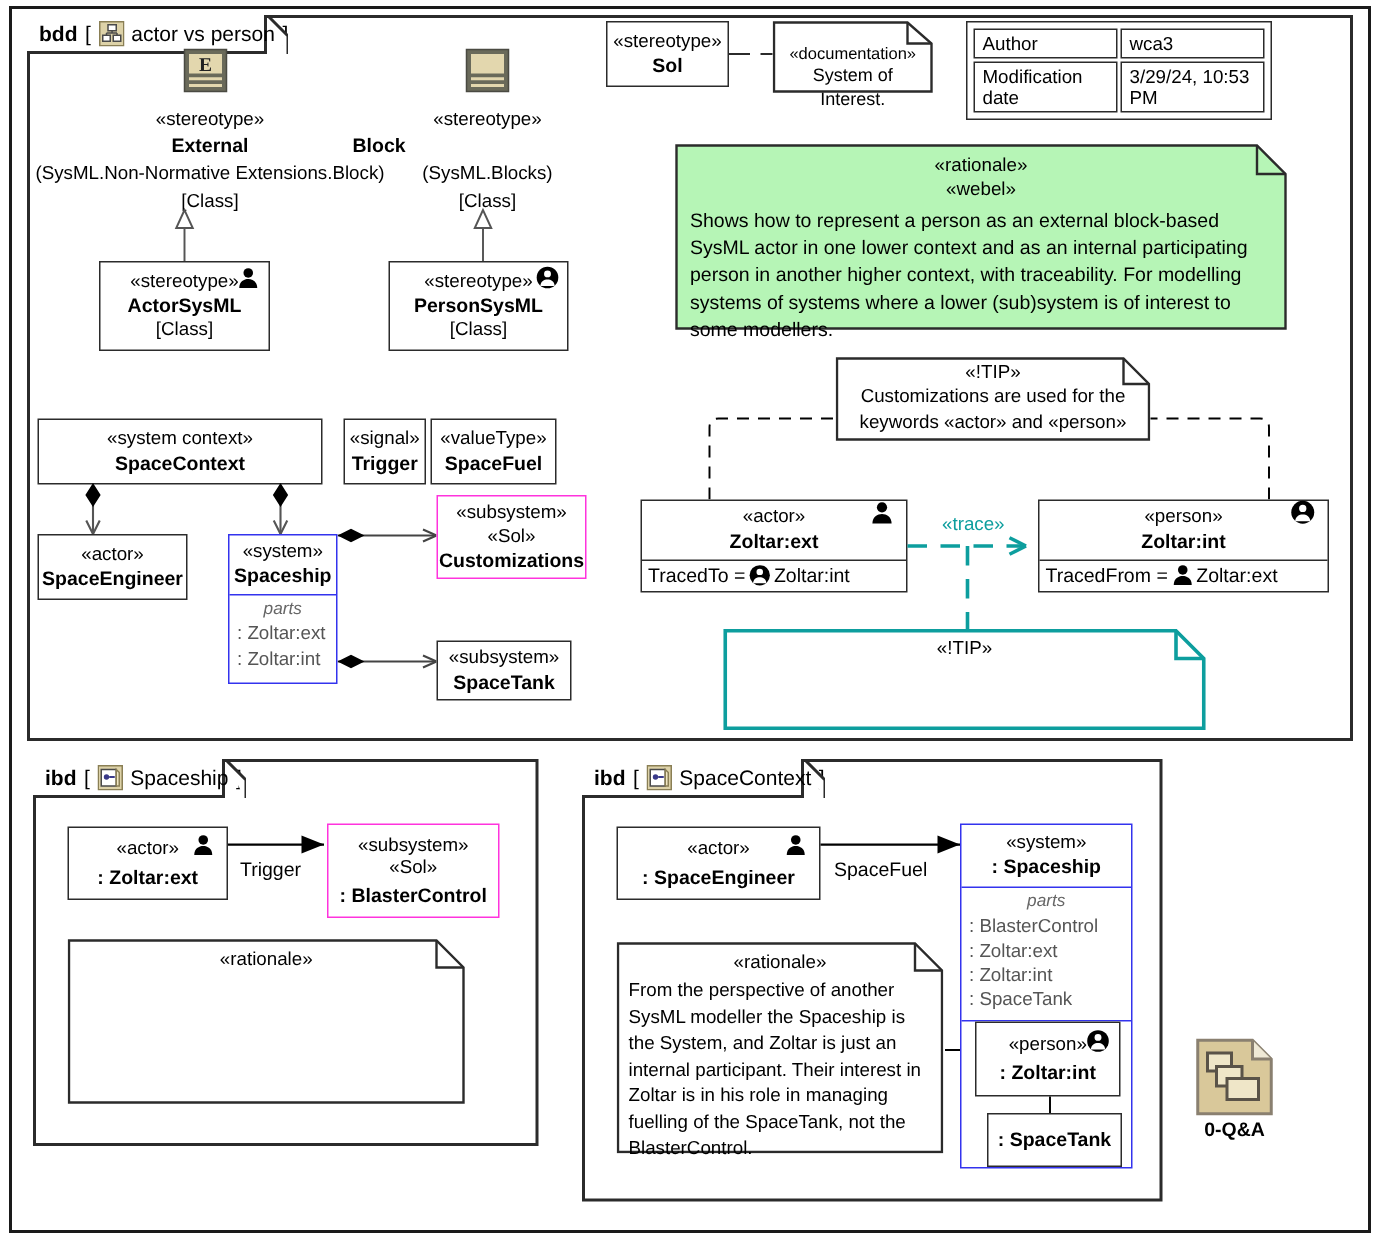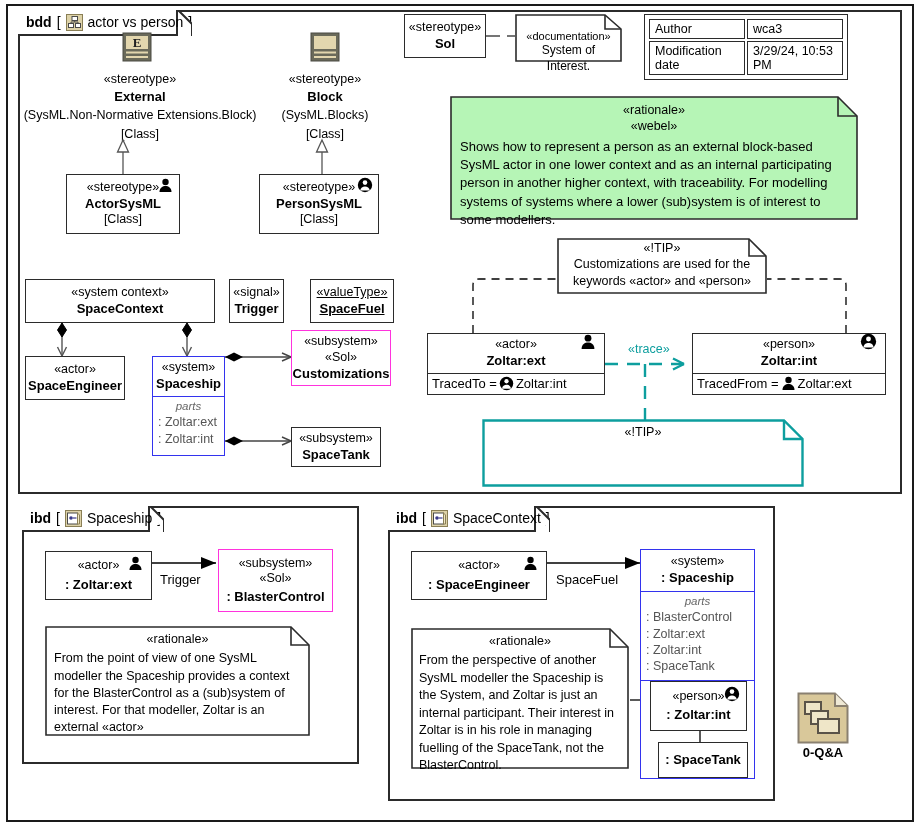--- a/index.html
+++ b/index.html
@@ -176,21 +176,21 @@
 
   <div class="iconwrap" style="left:310px; top:32px;">
     <svg width="30" height="30" viewBox="0 0 30 30">
       <rect x="1" y="1" width="28" height="28" fill="#6a6a5a" stroke="#4a4a42" stroke-width="1"></rect>
       <rect x="3.5" y="3.5" width="23" height="14" fill="#e3d7ae" stroke="#6a6a5a"></rect>
       <rect x="3.5" y="19" width="23" height="3" fill="#e3d7ae" stroke="#6a6a5a"></rect>
       <rect x="3.5" y="23.5" width="23" height="3" fill="#e3d7ae" stroke="#6a6a5a"></rect>
     </svg>
   </div>
   <div class="lbl" style="left:235px; top:72px; width:180px; text-align:center;">«stereotype»</div>
-  <div class="lbl" style="left:235px; top:89px; width:180px; text-align:center; font-weight:bold; font-size:13px;">Block</div>
+  <div class="lbl" style="left:235px; top:89px; width:180px; font-weight:bold; font-size:13px;">Block</div>
   <div class="lbl" style="left:235px; top:108px; width:180px; text-align:center;">(SysML.Blocks)</div>
   <div class="lbl" style="left:235px; top:127px; width:180px; text-align:center;">[Class]</div>
 
   <svg class="edge" width="920" height="831">
 
     <path d="M123 174 L123 152" stroke="#555" stroke-width="1.3" fill="none"></path>
     <path d="M123 140 L117.5 152 L128.5 152 Z" fill="#fff" stroke="#555" stroke-width="1.3"></path>
 
     <path d="M322 174 L322 152" stroke="#555" stroke-width="1.3" fill="none"></path>
     <path d="M322 140 L316.5 152 L327.5 152 Z" fill="#fff" stroke="#555" stroke-width="1.3"></path>
@@ -276,21 +276,21 @@
   <div class="node" style="left:25px; top:279px; width:190px; height:44px;">
     <div class="ster">«system context»</div>
     <div class="nm">SpaceContext</div>
   </div>
 
   <div class="node" style="left:229px; top:279px; width:55px; height:44px;">
     <div class="ster">«signal»</div>
     <div class="nm">Trigger</div>
   </div>
 
-  <div class="node" style="left:310px; top:279px; width:84px; height:44px;text-decoration:underline;">
+  <div class="node" style="left:287px; top:279px; width:84px; height:44px;">
     <div class="ster">«valueType»</div>
     <div class="nm">SpaceFuel</div>
   </div>
 
   <svg class="edge" width="920" height="831">
 
     <path d="M62 323 L62 356" stroke="#555" stroke-width="1.4" fill="none"></path>
     <path d="M62 323 L57.5 330 L62 337 L66.5 330 Z" fill="#000" stroke="#000" stroke-width="1"></path>
     <path d="M62 356 L57.5 347 M62 356 L66.5 347" stroke="#555" stroke-width="1.4" fill="none"></path>
 
@@ -464,21 +464,20 @@
     <div class="nm" style="margin-top:2px;">: BlasterControl</div>
   </div>
 
   <div class="note" style="left:45px; top:626px; width:265px; height:110px;">
     <svg viewBox="0 0 265 110" preserveAspectRatio="none" width="265" height="110">
       <path d="M1 1 H246 L264 19 V109 H1 Z" fill="#ffffff" stroke="#2b2b2b" stroke-width="1.6"></path>
       <path d="M246 1 V19 H264" fill="none" stroke="#2b2b2b" stroke-width="1.6"></path>
     </svg>
     <div class="body" style="padding:5px 9px;">
       <span class="note-title" style="font-size:12.5px;">«rationale»</span>
-      <span style="display:block; font-size:12.5px; line-height:1.38; text-align:left; margin-top:3px;">From the point of view of one SysML modeller the Spaceship provides a context for the BlasterControl as a (sub)system of interest. For that modeller, Zoltar is an external «actor»</span>
     </div>
   </div>
 
   <div class="abs frame" style="left:388px; top:506px; width:387px; height:295px;">
     <div class="frame-tab" style="width:148px;">
       <span class="kw">ibd</span>
       <span class="brk">[</span>
       <span style="display:inline-block;width:17px;height:17px;">
         <svg width="17" height="17" viewBox="0 0 17 17">
           <rect x="0.5" y="0.5" width="16" height="16" fill="#ddd2a8" stroke="#8a7f55"></rect>

